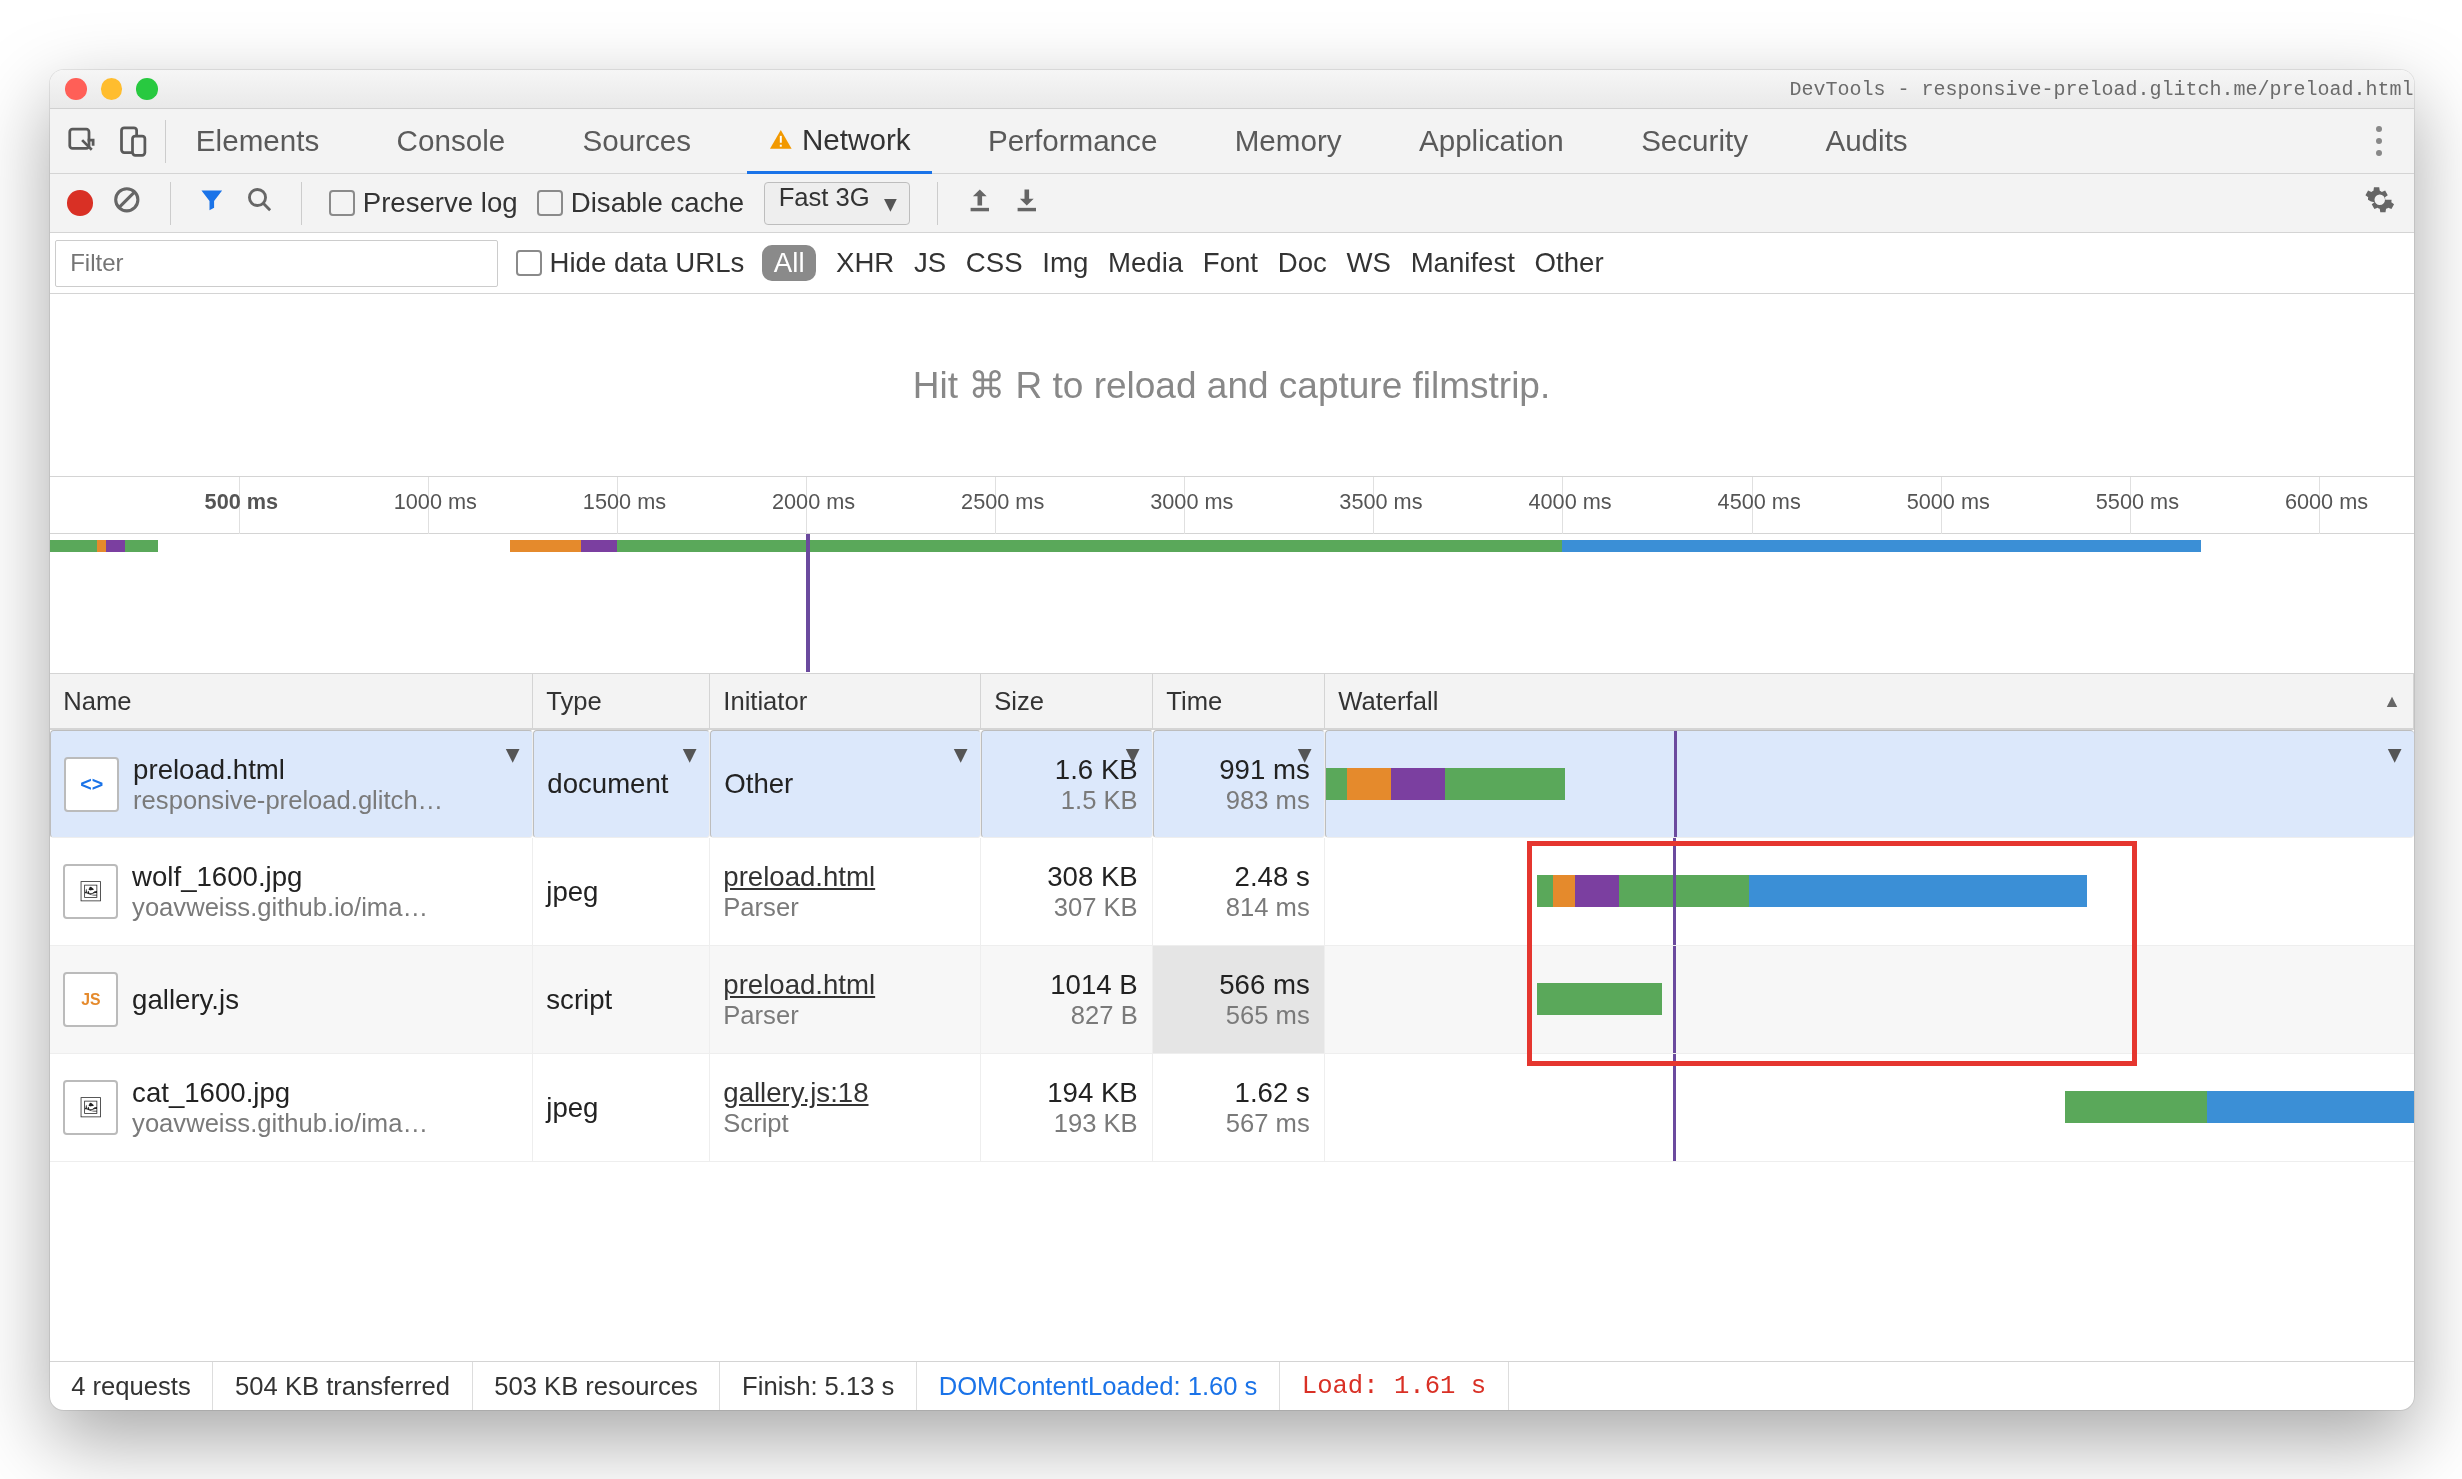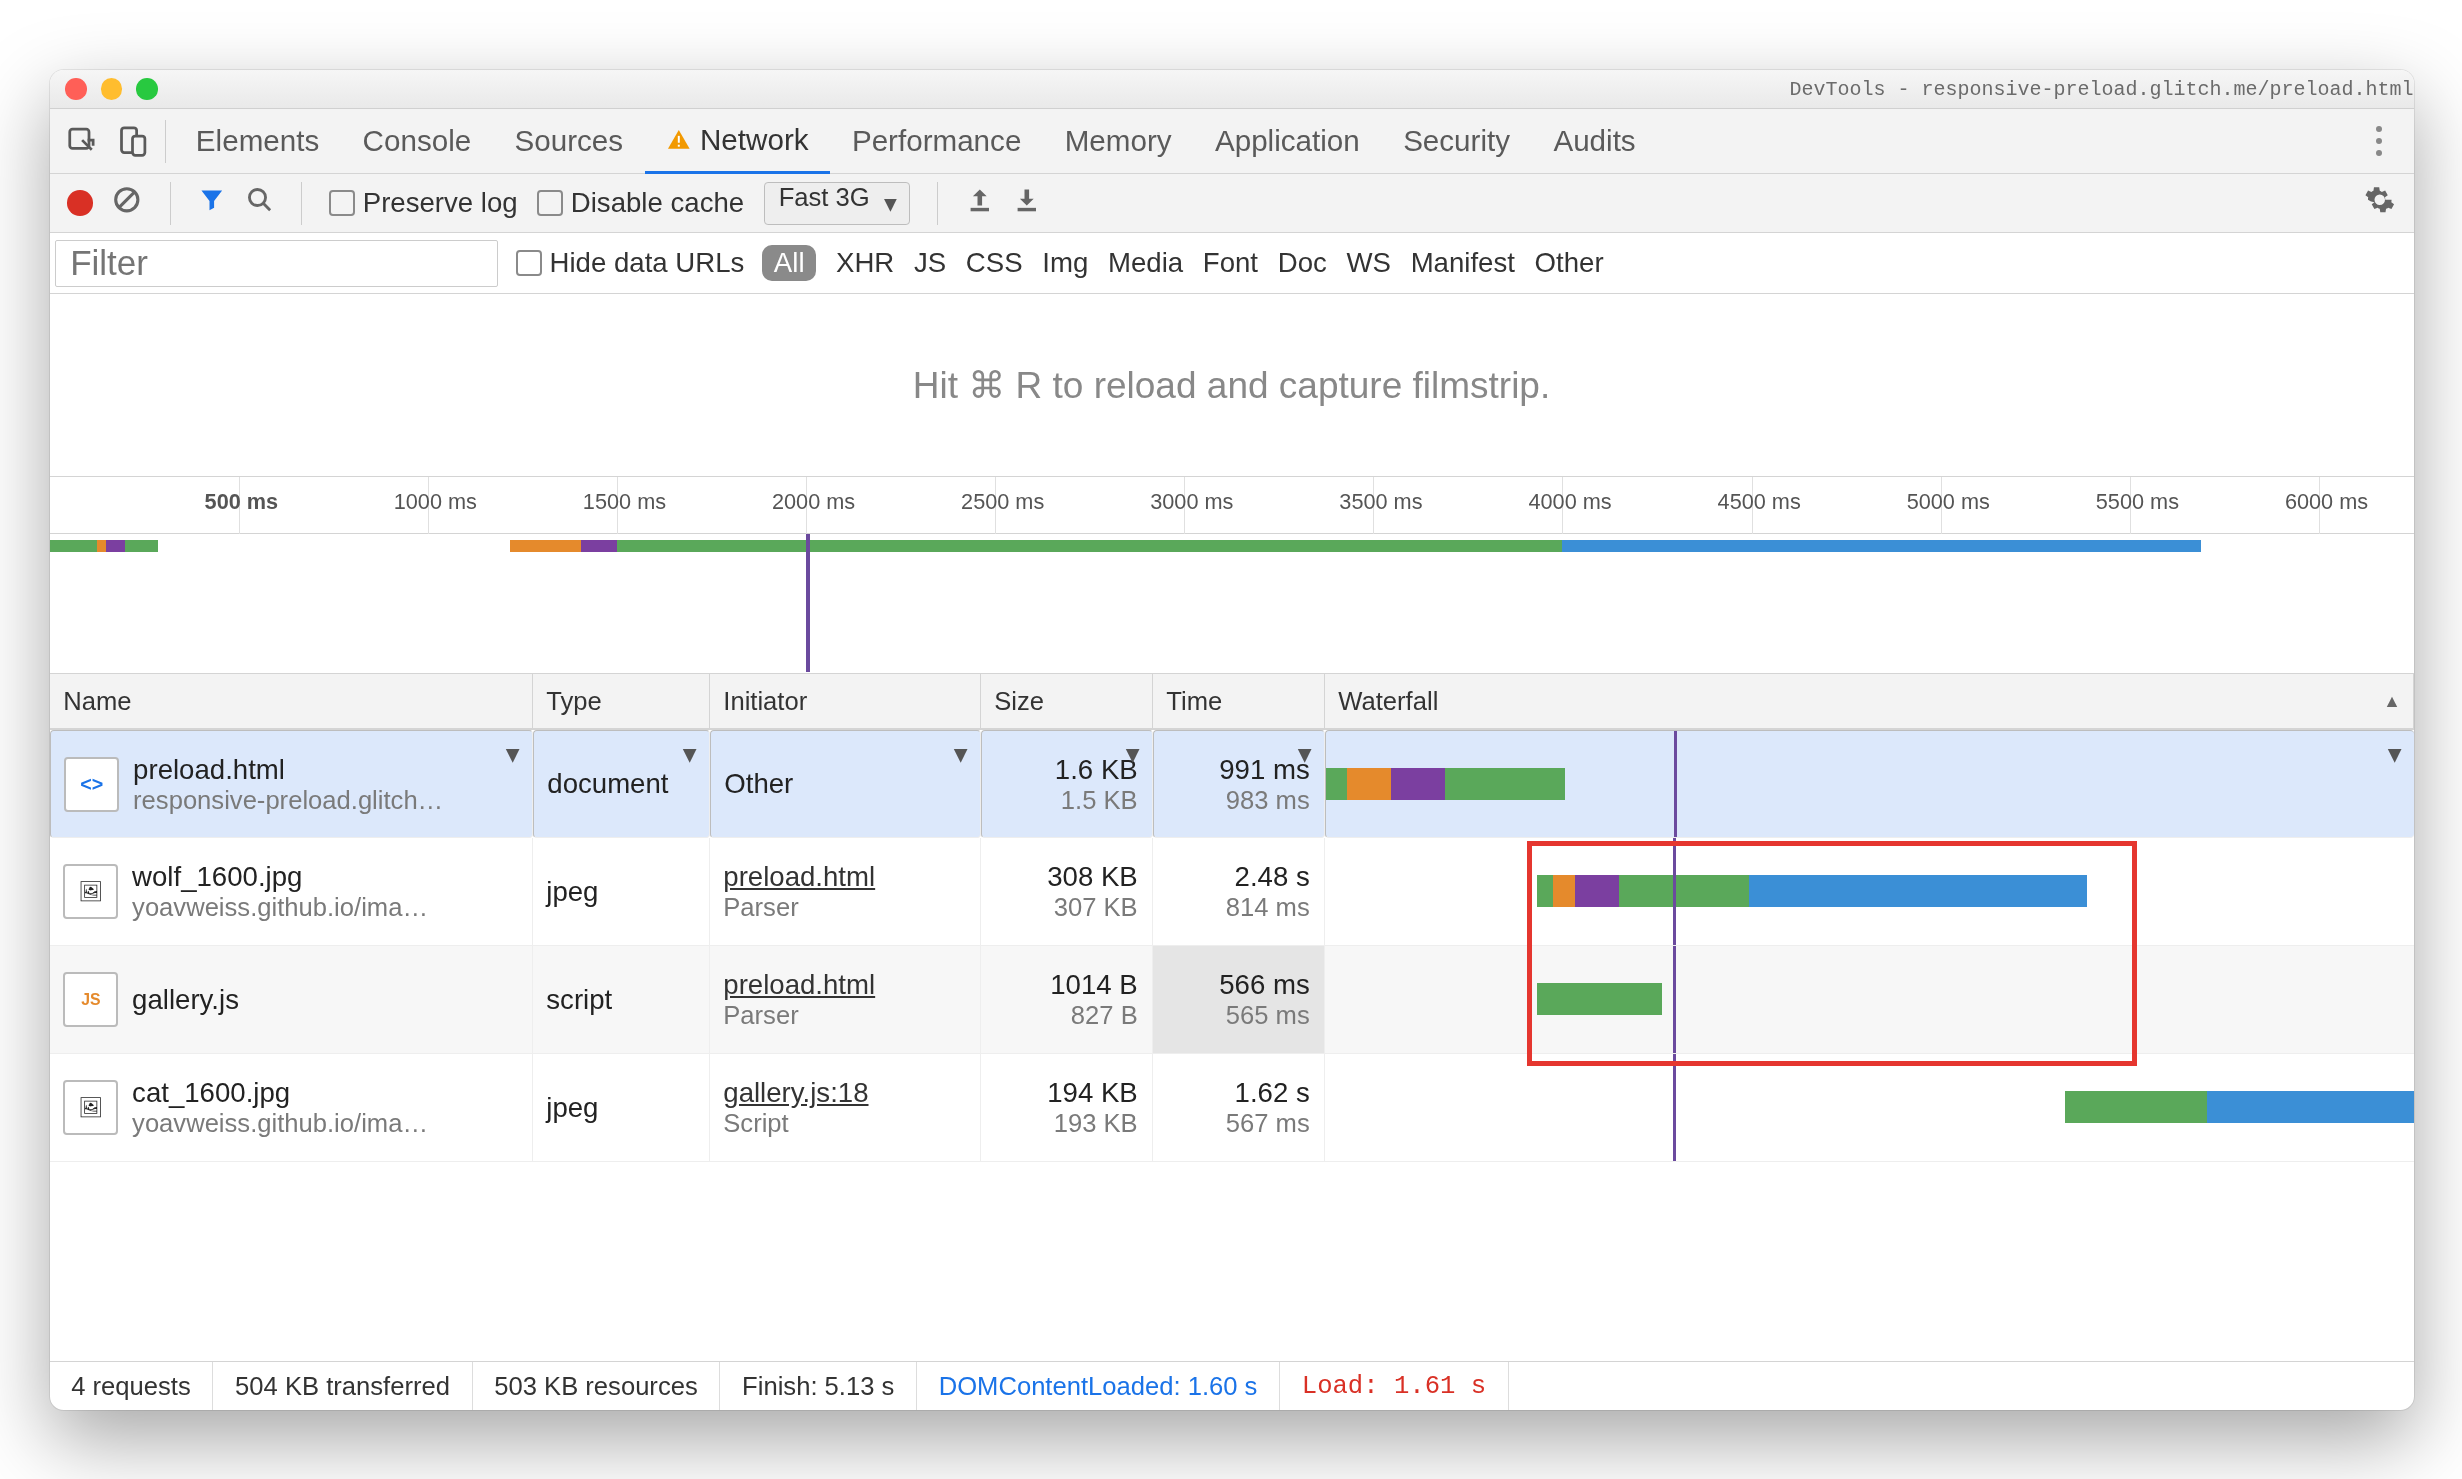--- a/index.html
+++ b/index.html
@@ -19,21 +19,21 @@
 .kebab { width:49px; height:49px; display:flex; flex-direction:column; gap:5.9px; align-items:center; justify-content:center; }
 .kebab span{width:5.9px;height:5.9px;background:#888;border-radius:50%;}
 .toolbar { height: 59px; border-bottom: 1px solid #d4d4d4; background:#f3f3f3; display:flex; align-items:center; padding:0 17.7px; gap:19.7px; font-size:27.6px; color:#333; }
 .rec-dot{width:25.6px;height:25.6px;border-radius:50%;background:#d93025;}
 .tbicon{color:#666;}
 .cb{width:25.6px;height:25.6px;border:2px solid #8a8a8a;border-radius:3.9px;display:inline-block;margin-right:7.9px;}
 .sel{height:43px;border:1px solid #bdbdbd;background:#eee;border-radius:3.9px;padding:0 39px 0 13.8px;font-size:25.6px;position:relative;}
 .sel::after{content:"▾";position:absolute;right:11.8px;top:5.9px;color:#555;}
 .gear{position:absolute; right:17.7px;}
 .filterbar{height:61px;border-bottom:1px solid #d4d4d4;display:flex;align-items:center;padding:0 0 0 0;font-size:27.6px;color:#333;gap:17.7px;}
-.filter-input{width:443px;height:47px;border:1px solid #ccc;border-radius:2px;padding:0 13.8px;font-size:35px;color:#888;margin-left:5.9px;}
+.filter-input{width:443px;height:47px;border:1px solid #ccc;border-radius:2px;padding:0 13.8px;font-size:24px;color:#888;margin-left:5.9px;}
 .pill{background:#8a8a8a;color:#fff;border-radius:9.9px;padding:2px 11.8px;}
 .filmstrip{height:183px;border-bottom:1px solid #d4d4d4;display:flex;align-items:center;justify-content:center;font-size:37px;color:#888;}
 .timeline{height:197px;border-bottom:1px solid #d4d4d4;position:relative;}
 .tl-ruler{height:57px;border-bottom:1px solid #d4d4d4;position:relative;}
 .tick{position:absolute;top:0;height:57px;border-left:1px solid #e0e0e0;}
 .tick span{position:absolute;top:11.8px;left:-35px;font-size:21.7px;color:#555;white-space:nowrap;}
 .tl-body{position:relative;height:138px;}
 .stripe{position:absolute;height:11.8px;top:5.9px;}
 .vline{position:absolute;top:0;bottom:0;width:3.9px;background:#6b4a9e;}
 .grid{display:grid;grid-template-columns: 483px 177px 271px 172px 172px 1fr; border-bottom: 1px solid #d4d4d4;}
@@ -77,21 +77,21 @@
           <path d="M11 11l7 7M15 11l4 0l0 4"></path>
         </svg>
     </div>
     <div class="tb-icon">
       <svg width="33" height="33" viewBox="0 0 24 24" fill="none" stroke="#5a5a5a" stroke-width="2">
           <rect x="4" y="2" width="11" height="18" rx="2"></rect>
           <rect x="12" y="8" width="9" height="14" rx="2" fill="#f3f3f3"></rect>
         </svg>
     </div>
     <div class="tb-sep"></div>
-    <div id="tab-container" style="display: flex;">
+    <div id="tab-container" style="display: flex; gap: 34px;">
         <div class="tab">
           <span>Elements</span>
         </div>
         <div class="tab">
           <span>Console</span>
         </div>
         <div class="tab">
           <span>Sources</span>
         </div>
         <div class="tab active">

